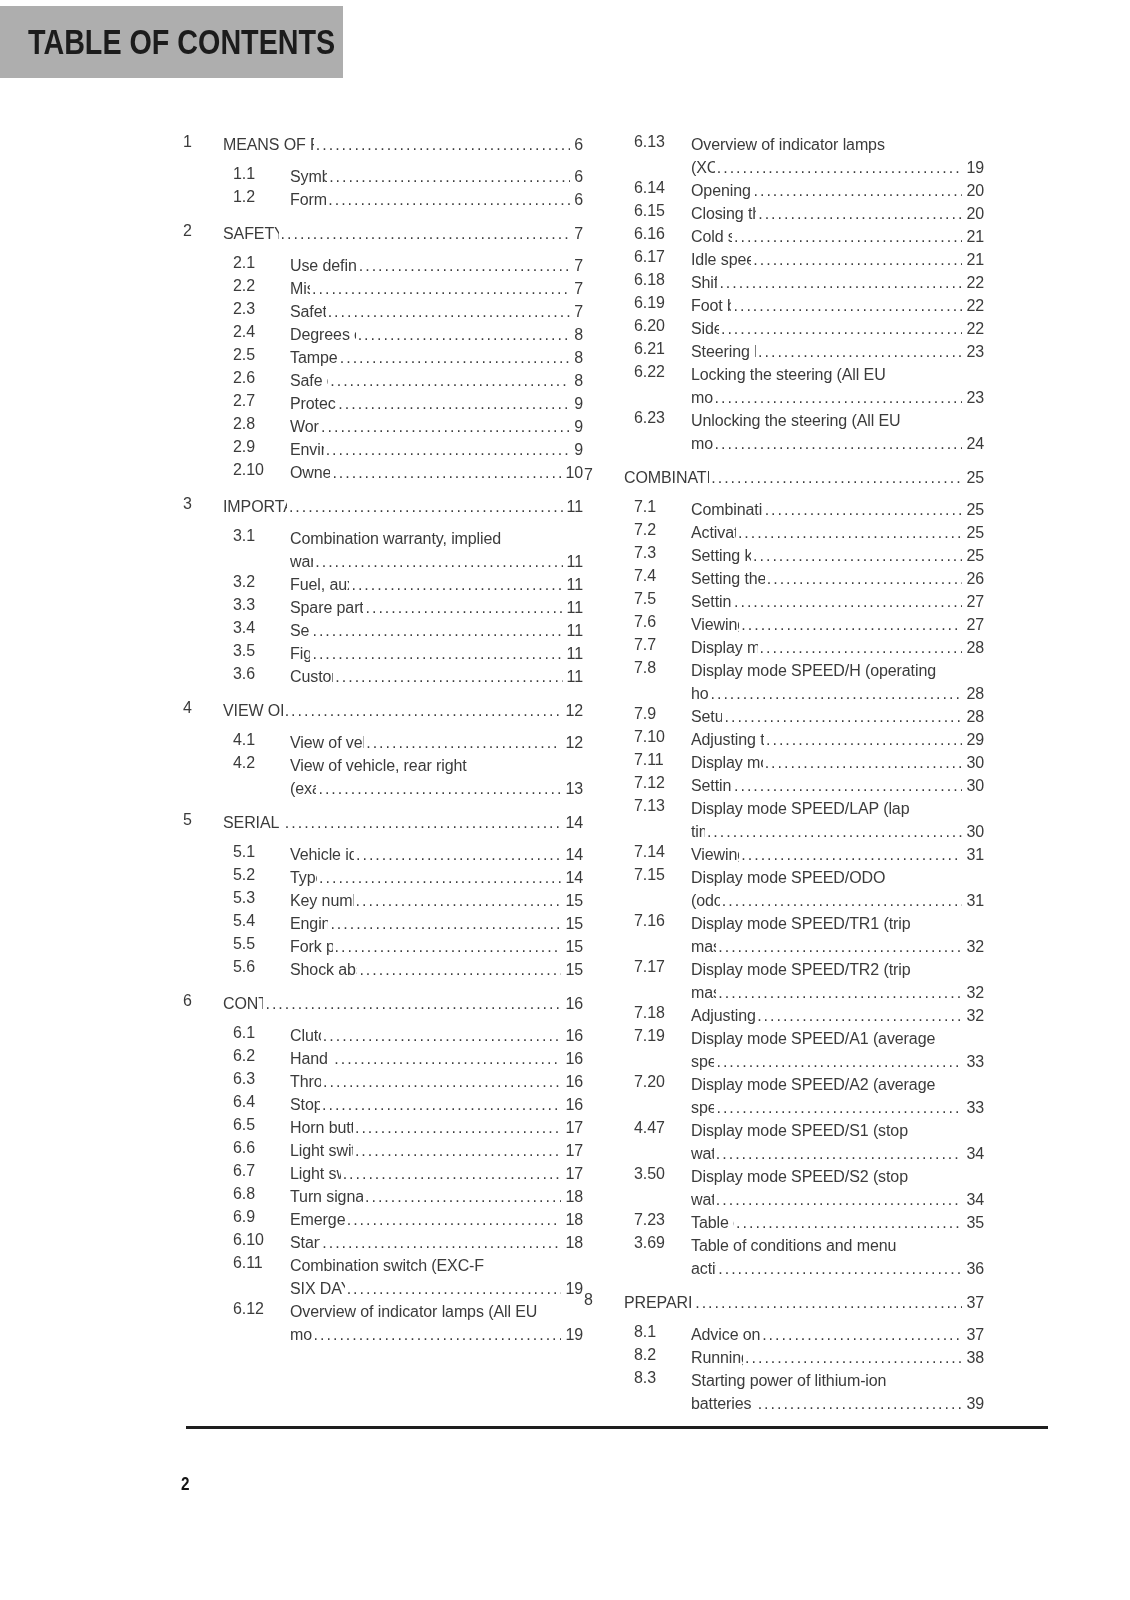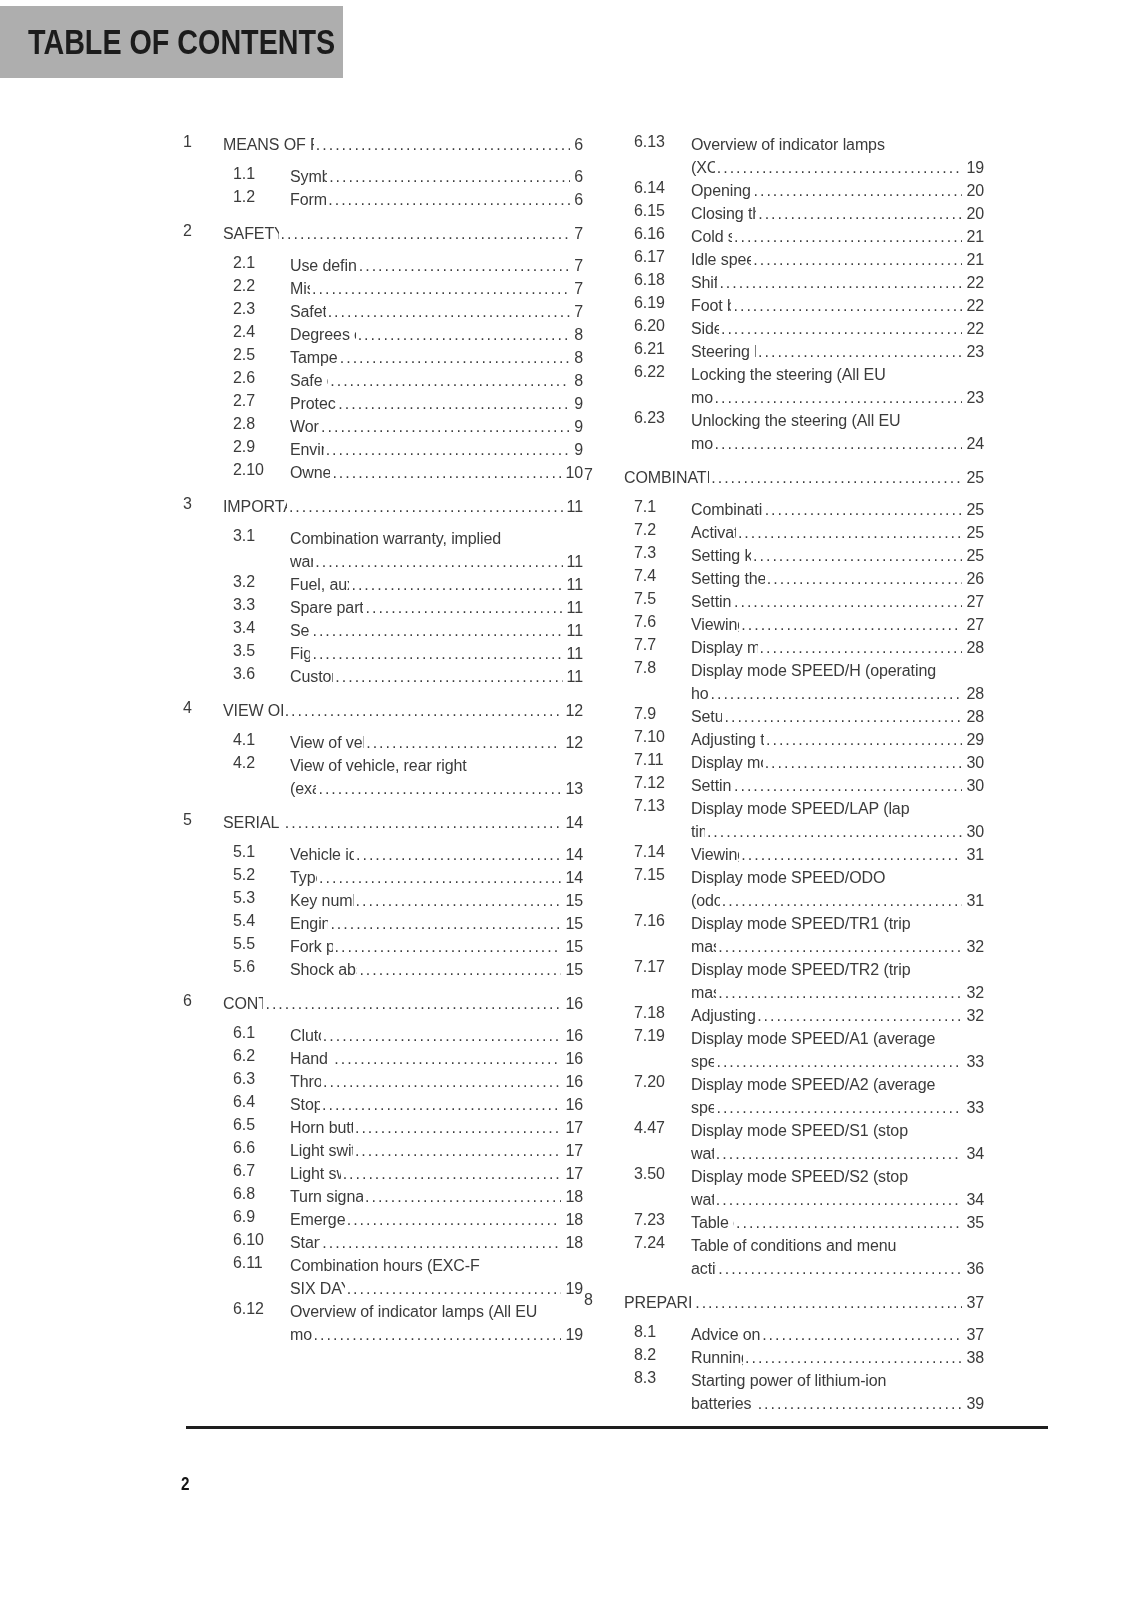--- a/index.html
+++ b/index.html
@@ -511,21 +511,21 @@
               <span class="t">Start button</span>
               <span class="dots"></span>
               <span class="pg">18</span>
             </span>
           </span>
         </div>
         <div class="row item">
           <span class="num">6.11</span>
           <span class="body">
             <span class="line">
-              <span class="t">Combination hours (EXC-F</span>
+              <span class="t">Combination switch (EXC-F</span>
             </span>
             <span class="line last">
               <span class="t">SIX DAYS EU, XCF-W)</span>
               <span class="dots"></span>
               <span class="pg">19</span>
             </span>
           </span>
         </div>
         <div class="row item">
           <span class="num">6.12</span>
@@ -926,21 +926,21 @@
           <span class="num">7.23</span>
           <span class="body">
             <span class="line last">
               <span class="t">Table of functions</span>
               <span class="dots"></span>
               <span class="pg">35</span>
             </span>
           </span>
         </div>
         <div class="row item">
-          <span class="num">7.24</span>
+          <span class="num">3.69</span>
           <span class="body">
             <span class="line">
               <span class="t">Table of conditions and menu</span>
             </span>
             <span class="line last">
               <span class="t">activation</span>
               <span class="dots"></span>
               <span class="pg">36</span>
             </span>
           </span>

